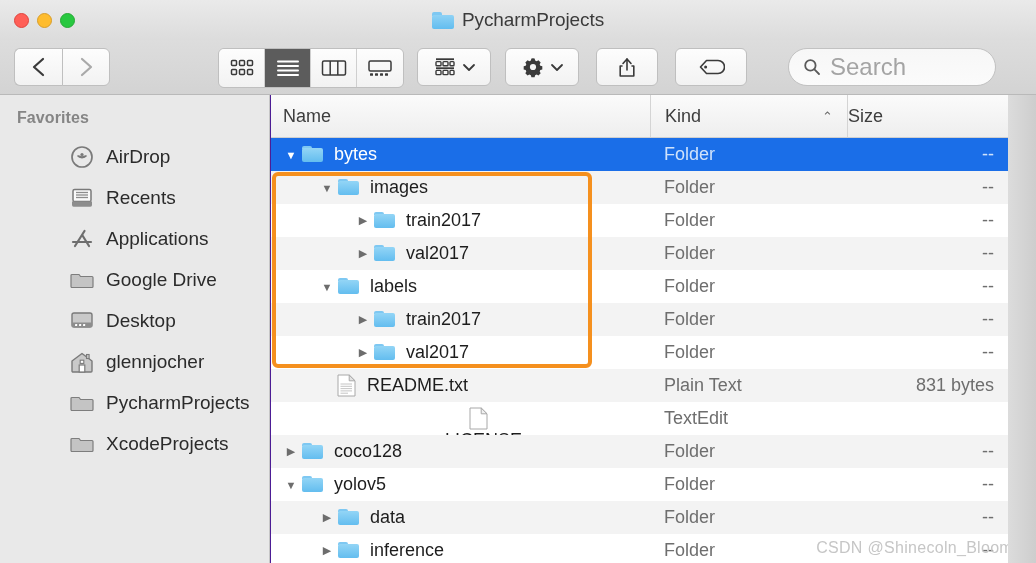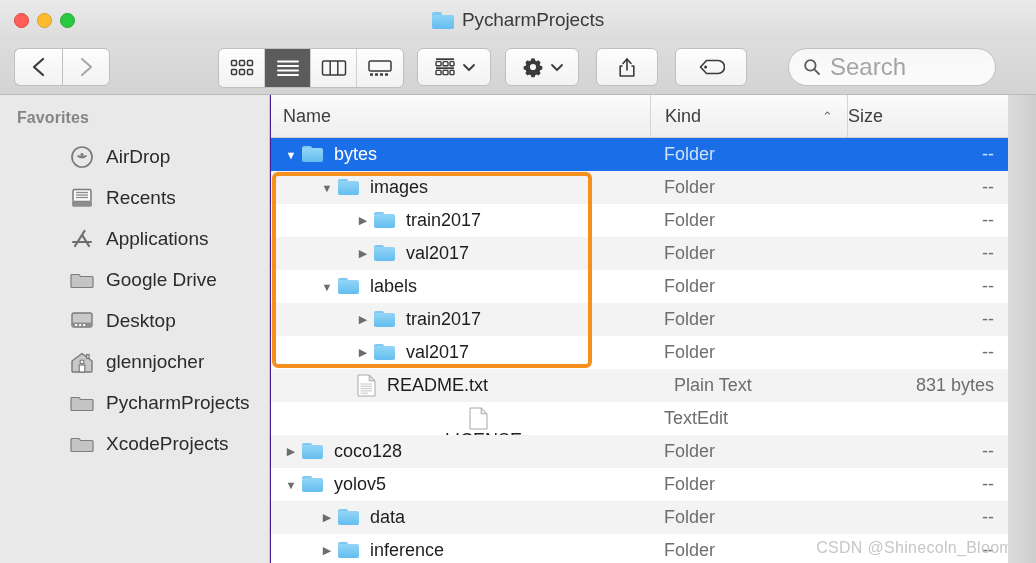--- a/index.html
+++ b/index.html
@@ -535,21 +535,21 @@
           <div class="row odd">
             <div class="r-name" style="padding-left: 82px;">
               <span class="disc">▶</span>
               <span class="fi folder"></span>
               <span>val2017</span>
             </div>
             <div class="r-kind">Folder</div>
             <div class="r-size">--</div>
           </div>
           <div class="row even">
-            <div class="r-name" style="padding-left: 46px; margin-left: 20px;">
+            <div class="r-name" style="padding-left: 46px;">
               <span class="disc empty"></span>
               <span class="fi doc"><svg width="19" height="23" viewBox="0 0 19 23">
                   <path d="M1 1 h11.2 L18 6.8 V22 H1 Z" fill="#ffffff" stroke="#a8a8a8" stroke-width="1"></path>
                   <path d="M12.2 1 L18 6.8 H12.2 Z" fill="#e2e2e2" stroke="#a8a8a8" stroke-width="1"></path>
                   <g stroke="#bdbdbd" stroke-width="0.9">
                     <line x1="3.5" y1="10" x2="15" y2="10"></line>
                     <line x1="3.5" y1="12.3" x2="15" y2="12.3"></line>
                     <line x1="3.5" y1="14.6" x2="15" y2="14.6"></line>
                     <line x1="3.5" y1="16.9" x2="15" y2="16.9"></line>
                     <line x1="3.5" y1="19.2" x2="11" y2="19.2"></line>

